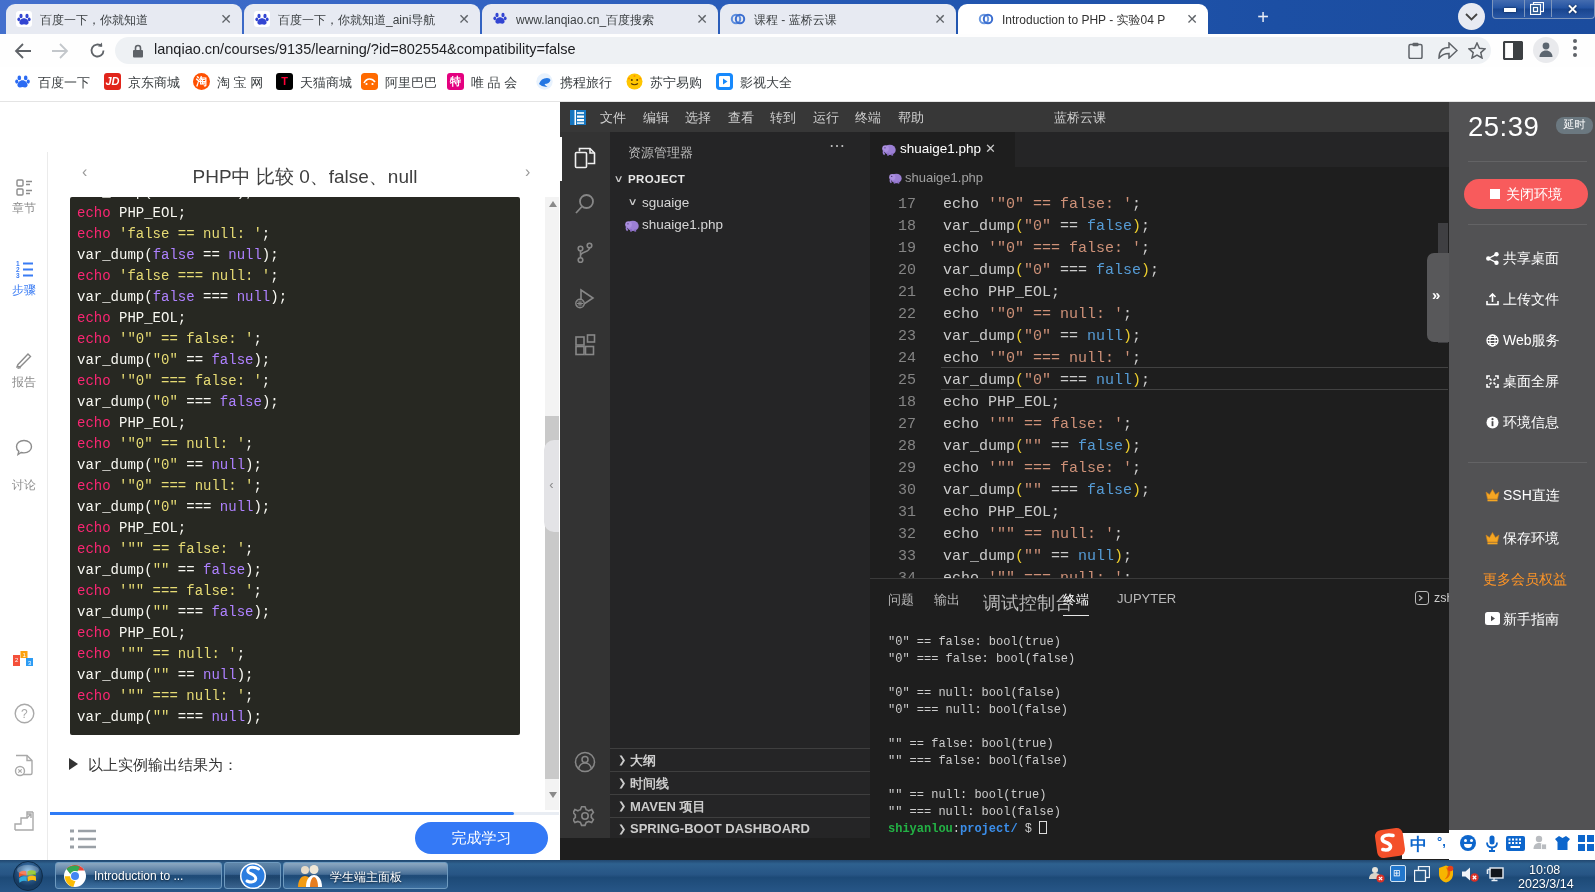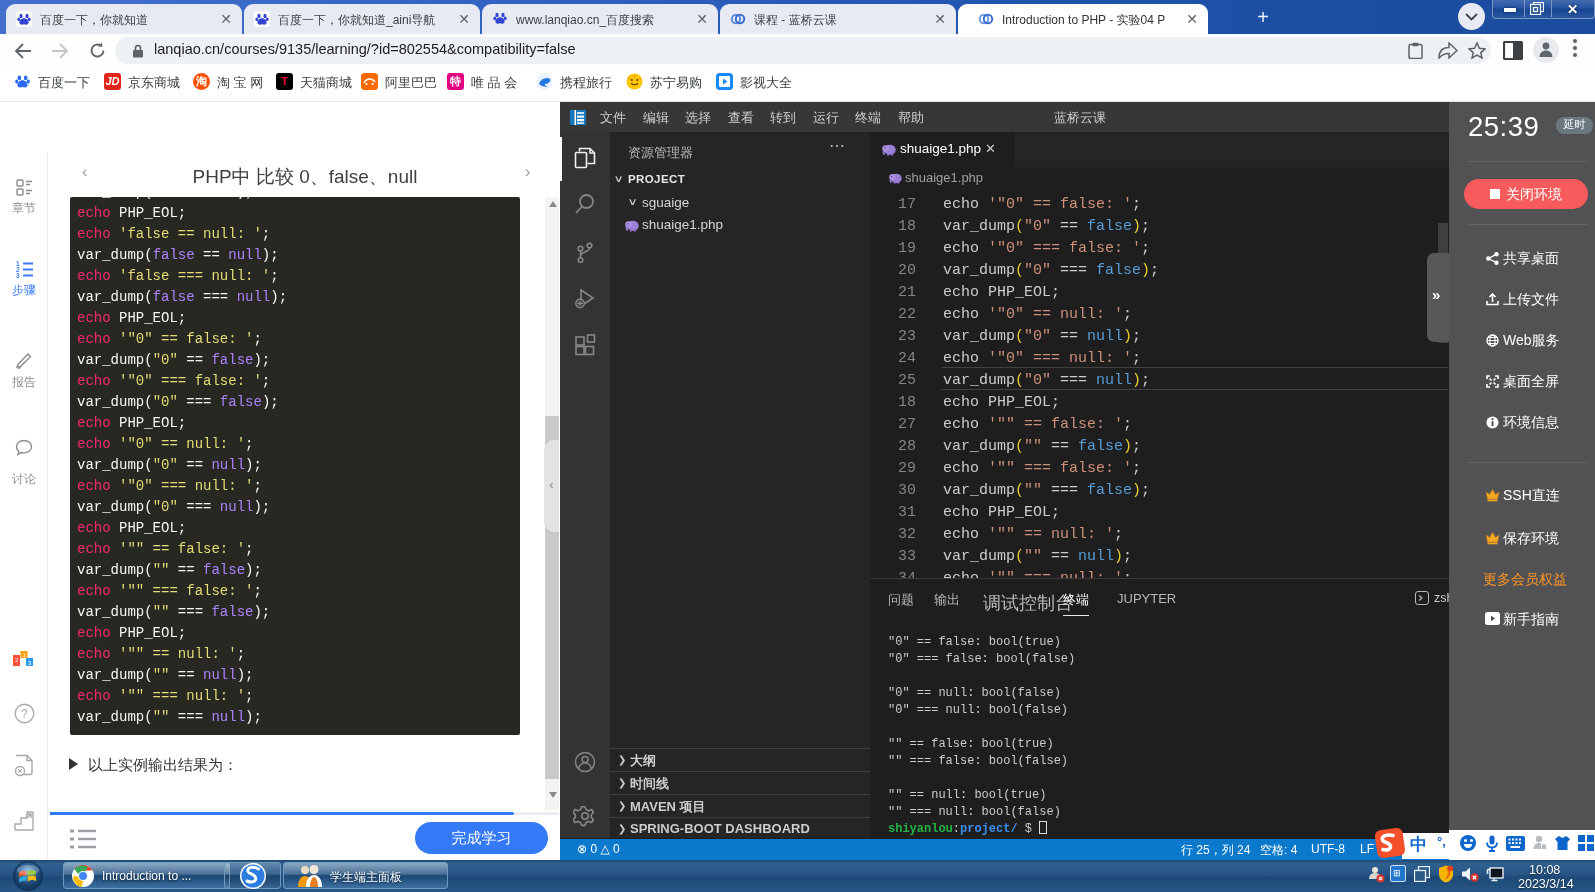--- a/index.html
+++ b/index.html
@@ -288,21 +288,21 @@
               <path d="M3 14 L13 3.5 L15.5 6 L5.5 16 L2 16.5 Z" transform="translate(-1,-1.5)"></path>
               <path d="M1.5 16.2 L4.8 15.6"></path>
             </g>
           </svg>
         <div style="margin-top:2px;">报告</div>
       </div>
       <div class="sitem" style="top:287px;">
         <svg width="18" height="17" viewBox="0 0 18 17">
             <path d="M9 1.5 c4.4 0 7.5 2.8 7.5 6.2 s-3.1 6.2-7.5 6.2 c-1 0-2-.15-2.9-.4 L3 15.5 l.8-3.2 C2.2 11.2 1.5 9.6 1.5 7.7 1.5 4.3 4.6 1.5 9 1.5 Z" fill="none" stroke="#8c8c8c" stroke-width="1.4"></path>
           </svg>
-        <div style="margin-top:12px;">讨论</div>
+        <div style="margin-top:18px;">讨论</div>
       </div>
       <div class="sitem" style="top:496px;">
         <svg width="24" height="25" viewBox="0 0 24 25">
             <rect x="8.5" y="3" width="7" height="7" fill="#fca10d"></rect>
             <text x="10.5" y="9" font-size="6" fill="#fff" font-family="Liberation Sans, sans-serif">1</text>
             <rect x="1" y="7" width="7" height="11" fill="#f4503a"></rect>
             <text x="3" y="14" font-size="6" fill="#fff" font-family="Liberation Sans, sans-serif">2</text>
             <rect x="14" y="10" width="7" height="8" fill="#2d9cf4"></rect>
             <text x="16" y="16.5" font-size="6" fill="#fff" font-family="Liberation Sans, sans-serif">3</text>
           </svg>
@@ -561,27 +561,20 @@
 "0" === null: bool(false)
 
 "" == false: bool(true)
 "" === false: bool(false)
 
 "" == null: bool(true)
 "" === null: bool(false)
 <span style="color:#23b245;font-weight:bold;">shiyanlou</span>:<span style="color:#3b8eea;font-weight:bold;">project/</span> $ <span style="display:inline-block;width:8px;height:13px;border:1px solid #ddd;vertical-align:-2px;"></span></pre>
       </div>
     </div>
-    <div id="statusbar">
-      <span class="abs" style="left:17px;top:3px;">⊗ 0 △ 0</span>
-      <span class="abs" style="left:621px;top:3px;">行 25，列 24</span>
-      <span class="abs" style="left:700px;top:3px;">空格: 4</span>
-      <span class="abs" style="left:751px;top:3px;">UTF-8</span>
-      <span class="abs" style="left:800px;top:3px;">LF</span>
-      </div>
   </div>
   <div id="rpanel">
     <span class="abs" style="left:19px;top:9px;font-size:27.5px;color:#fff;letter-spacing:0.5px;">25:39</span>
     <span class="abs" style="left:107px;top:15px;width:37px;height:17px;background:#6b7880;border-radius:8px;font-size:11px;text-align:center;line-height:15px;">延时</span>
     <div class="abs" style="left:19px;top:59px;width:119px;height:1px;background:#636365;"></div>
     <div class="abs" style="left:15px;top:77px;width:124px;height:30px;border-radius:15px;background:#f85b5c;font-size:14px;text-align:center;line-height:30px;"><span style="display:inline-block;width:10px;height:10px;background:#fff;margin-right:6px;"></span>关闭环境</div>
     <div class="abs" style="left:19px;top:122px;width:119px;height:1px;background:#636365;"></div>
     <div class="ritem" style="top:148px;"><svg class="abs" style="left:-17px;top:2px" width="13" height="13" viewBox="0 0 13 13">
           <g fill="#fff">
             <circle cx="10.5" cy="2.3" r="2.2"></circle>
@@ -678,21 +671,21 @@
           <circle cx="19" cy="15" r="14.5" fill="url(#orb)" stroke="#0f2c49" stroke-width="1"></circle>
           <g transform="translate(10,7.5) rotate(-3 8 7)">
             <path d="M0 3.8 Q3.5 1.2 7.5 2.8 L7.5 7.3 Q3.5 5.7 0 8.3 Z" fill="#f0582c"></path>
             <path d="M8.5 3 Q12.5 0.8 16.8 2.9 L16.8 7.4 Q12.5 5.3 8.5 7.5 Z" fill="#7dbb00"></path>
             <path d="M0 9.3 Q3.5 6.7 7.5 8.3 L7.5 12.8 Q3.5 11.2 0 13.8 Z" fill="#30aadc"></path>
             <path d="M8.5 8.5 Q12.5 6.3 16.8 8.4 L16.8 12.9 Q12.5 10.8 8.5 13 Z" fill="#fbbc12"></path>
           </g>
           <ellipse cx="19" cy="9" rx="11" ry="5" fill="#fff" opacity="0.25"></ellipse>
         </svg>
     </div>
-    <div class="tbtn" style="left:55px;width:167px;background:linear-gradient(rgba(255,255,255,0.45),rgba(255,255,255,0.15) 45%,rgba(20,60,100,0.25) 50%,rgba(120,180,230,0.3));margin-left:8px;">
+    <div class="tbtn" style="left:55px;width:167px;background:linear-gradient(rgba(255,255,255,0.45),rgba(255,255,255,0.15) 45%,rgba(20,60,100,0.25) 50%,rgba(120,180,230,0.3));">
       <svg class="abs" style="left:7px;top:1px" width="24" height="24" viewBox="0 0 24 24">
           <circle cx="12" cy="12" r="11" fill="#fff"></circle>
           <path d="M12 1 a11 11 0 0 1 9.5 5.5 H12 a5.6 5.6 0 0 0 -5 3 L3.6 4.6 A11 11 0 0 1 12 1Z" fill="#ea4335"></path>
           <path d="M22.4 8 a11 11 0 0 1 -5 12.7 L13.8 14.6 a5.6 5.6 0 0 0 1.5-5.4 Z" fill="#fbbc05" transform="rotate(120 12 12)"></path>
           <path d="M22.4 8 a11 11 0 0 1 -5 12.7 L13.8 14.6 a5.6 5.6 0 0 0 1.5-5.4 Z" fill="#34a853" transform="rotate(240 12 12)"></path>
           <circle cx="12" cy="12" r="5" fill="#fff"></circle>
           <circle cx="12" cy="12" r="4" fill="#4285f4"></circle>
         </svg>
       <span class="abs" style="left:38px;top:6px;text-shadow:0 1px 2px #123;">Introduction to ...</span>
     </div>

